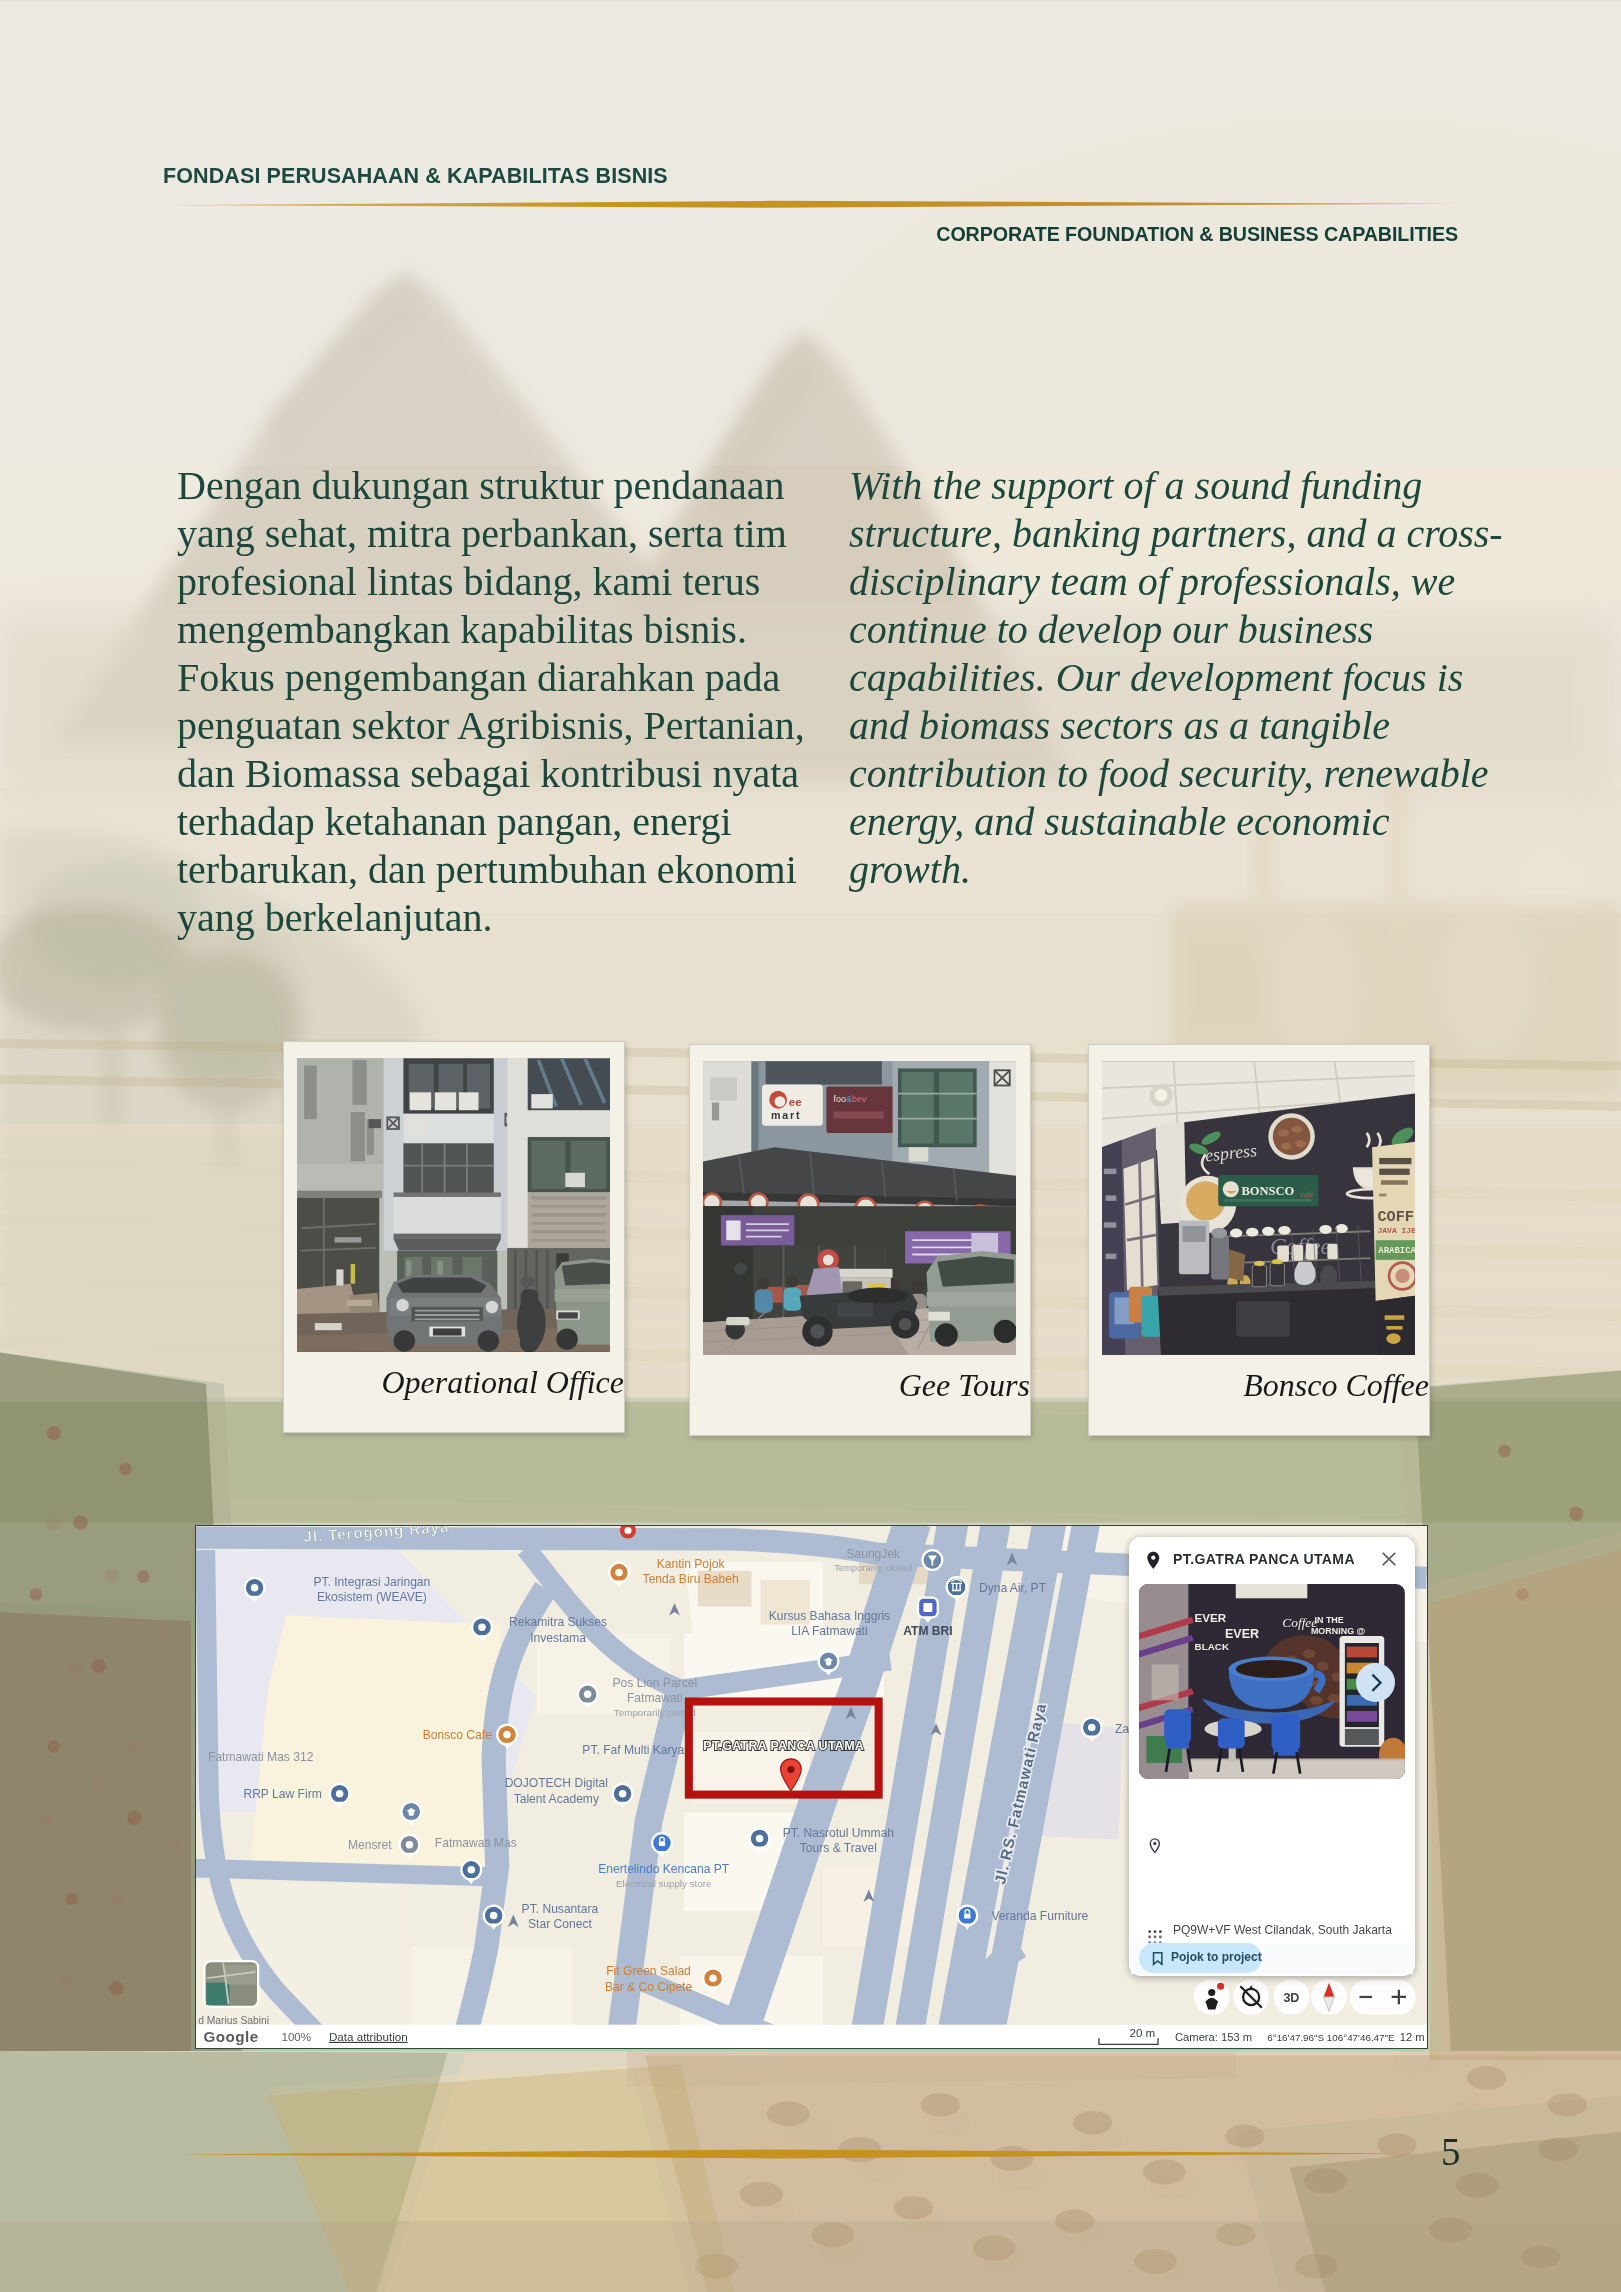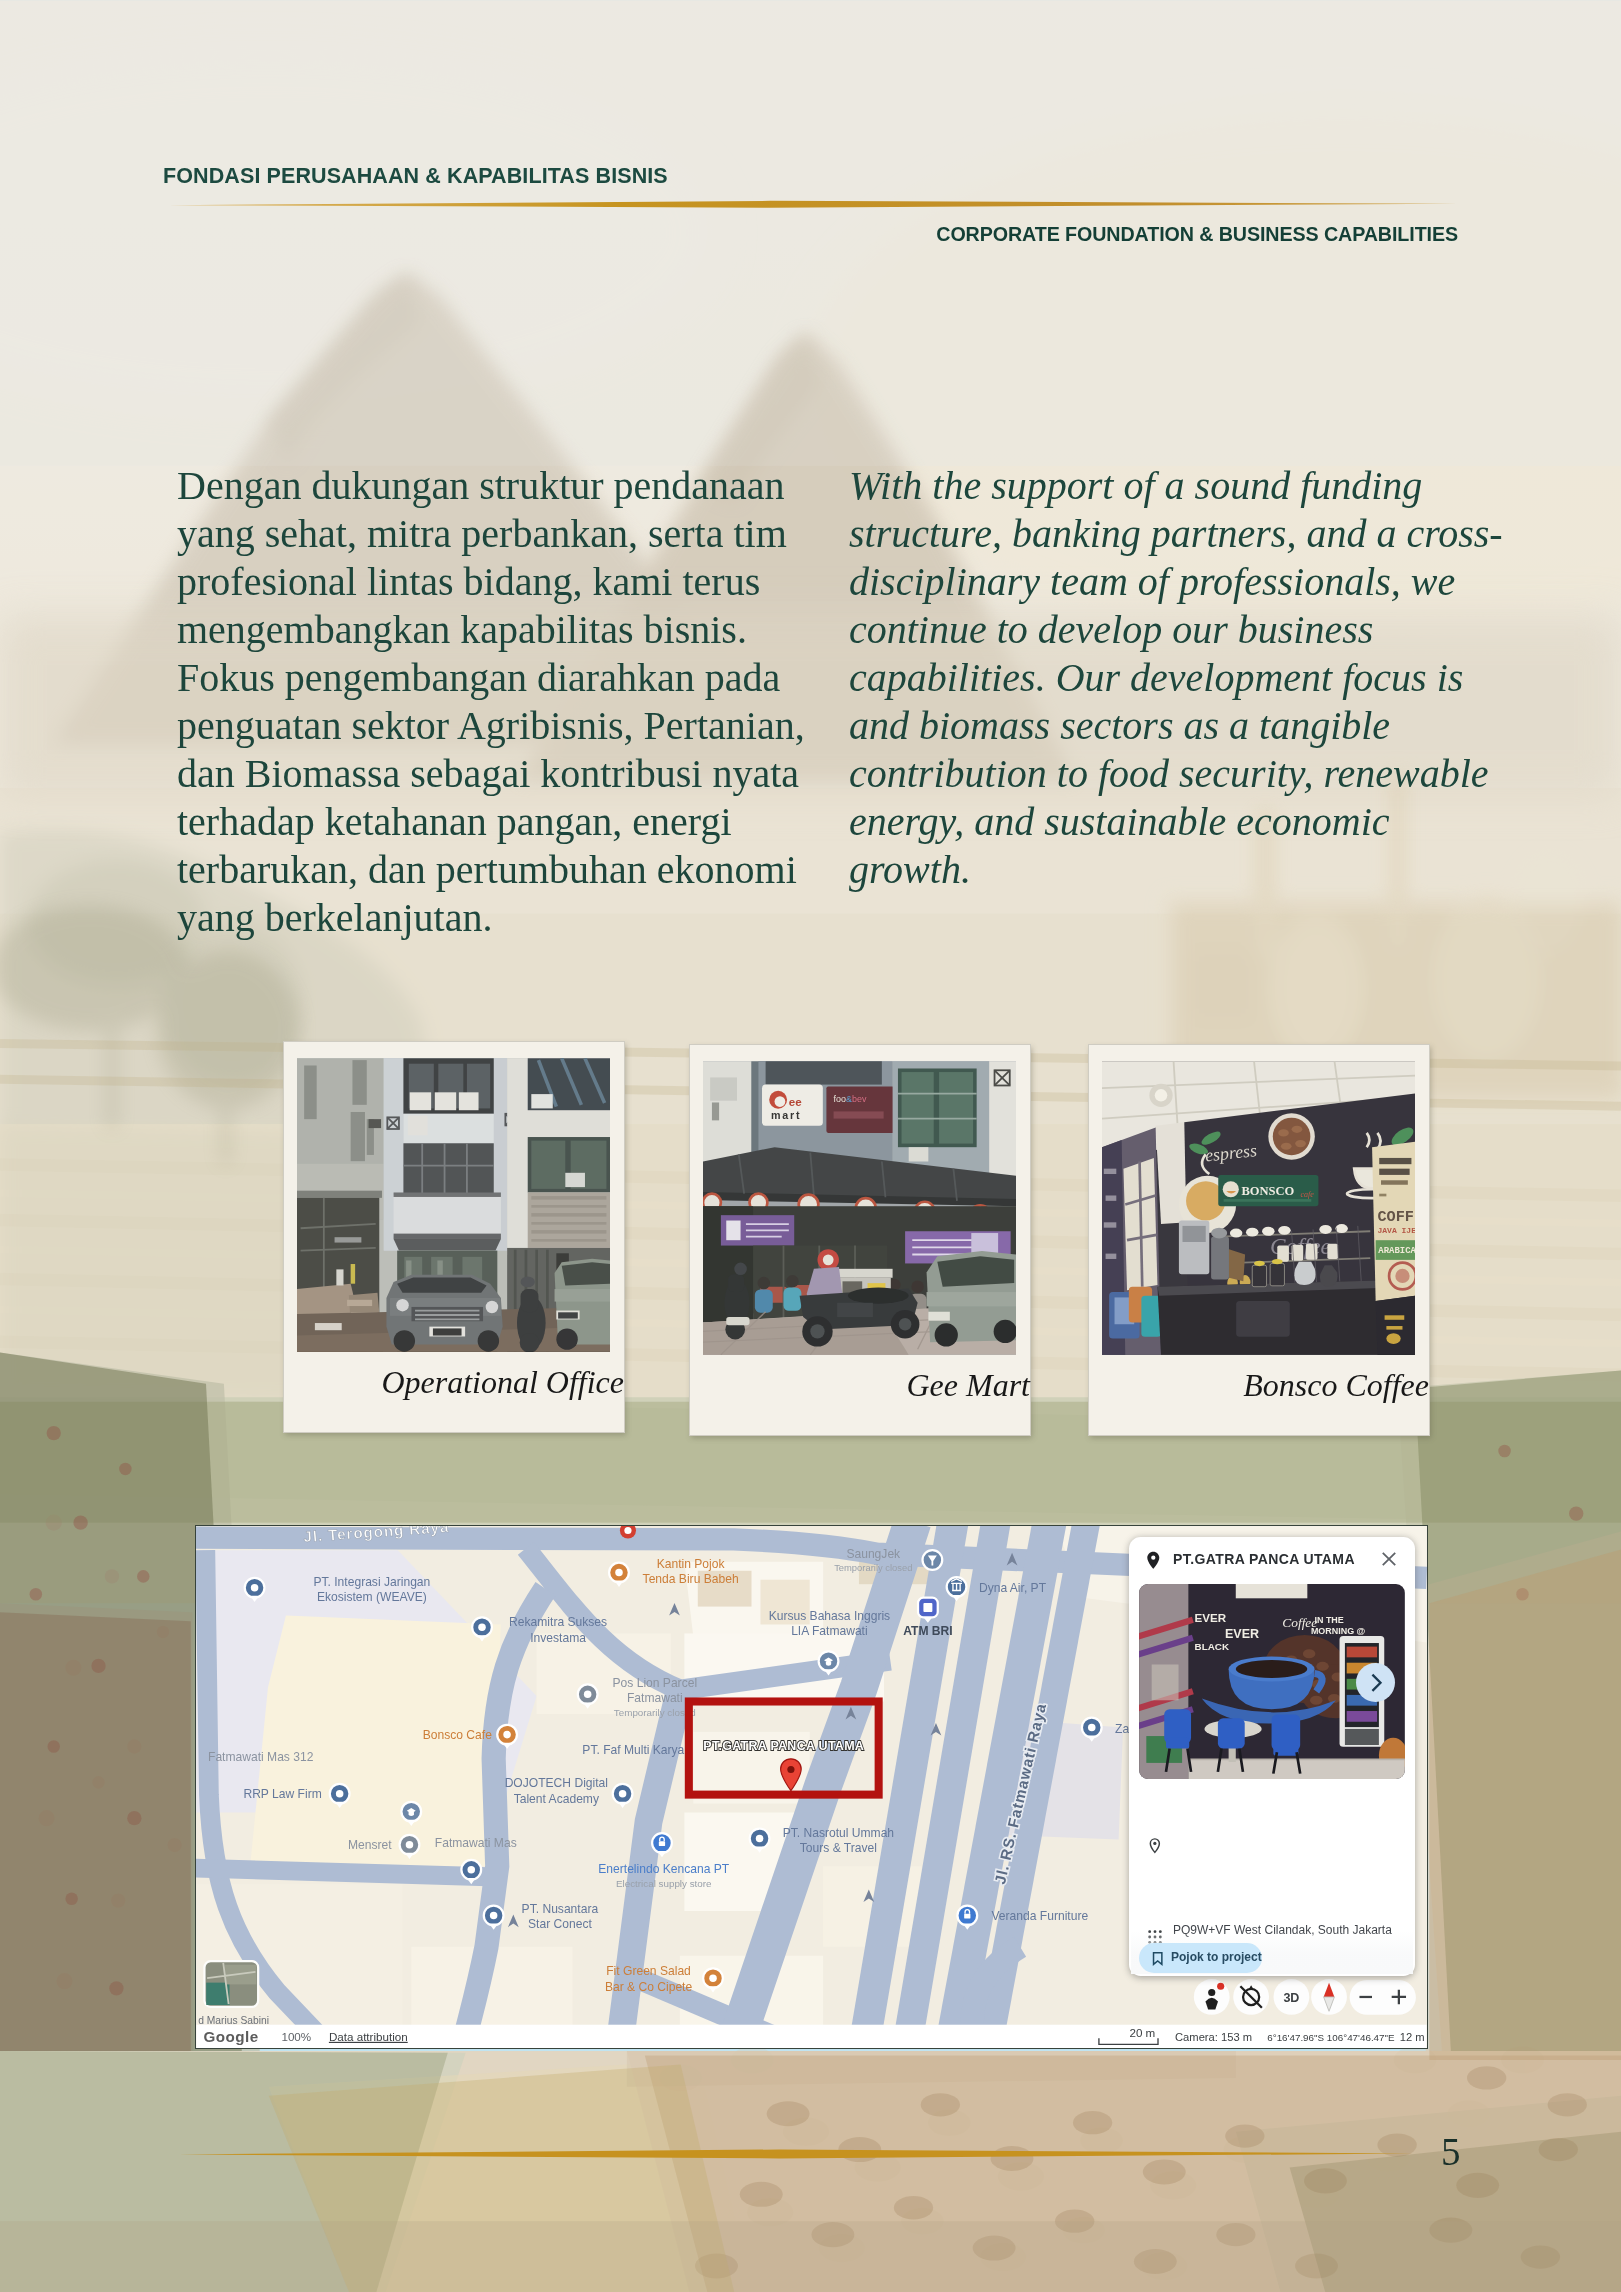--- a/index.html
+++ b/index.html
@@ -1,15 +1,15 @@
 <!DOCTYPE html>
 <html style="font-size:14.3px"><head><meta charset="utf-8">
 <style>
 html,body{margin:0;padding:0;}
-#page{position:relative;width:1621px;height:2293px;overflow:hidden;background:#7dd3fc;font-family:"Liberation Sans",sans-serif;}
+#page{position:relative;width:1621px;height:2293px;overflow:hidden;background:#22c55e;font-family:"Liberation Sans",sans-serif;}
 .abs{position:absolute;}
 .hdr1{font-weight:bold;color:#1c4a40;letter-spacing:0.1px;font-size:21.5px;}
 .hdr2{font-weight:bold;color:#143f36;letter-spacing:-0.1px;font-size:19.7px;}
 .para{font-family:"Liberation Serif",serif;font-size:40px;line-height:48px;color:#1d463c;white-space:nowrap;}
 .card{position:absolute;width:340px;height:390px;background:#f4f1e9;border:0.9px solid #cfccc2;box-shadow:1.8px 2.7px 5.4px rgba(90,85,70,.35);margin-left:44px;}
 .cap{position:absolute;width:100%;text-align:right;font-family:"Liberation Serif",serif;font-style:italic;font-size:32px;color:#181818;}
 </style></head>
 <body>
 <div id="page">
 
@@ -518,21 +518,21 @@
 
 <path d="M250,236 L262,218 L312,212 L350,216 L350,312 L254,314 Z" fill="#8a948c"></path>
 <path d="M262,224 L310,218 L348,222 L348,248 L268,252 Z" fill="#2e3833"></path>
 <rect x="250" y="258" width="100" height="16" fill="#97a098"></rect>
 <circle cx="272" cy="306" r="13" fill="#141618"></circle>
 <circle cx="338" cy="302" r="13" fill="#141618"></circle>
 <rect x="252" y="280" width="24" height="10" fill="#e2e2da"></rect>
 <rect width="350" height="328" fill="#d8d2c2" opacity="0.12"></rect>
 </svg>
 
-<div class="cap" style="top:322px;">Gee Mart</div>
+<div class="cap" style="top:322px;">Gee Tours</div>
 </div>
 
 <div class="card" style="left:1044px;top:1044px;">
 
 <svg class="abs" style="left:13.4px;top:16px" width="313" height="294" viewBox="0 0 350 328">
 <rect width="350" height="328" fill="#28262f"></rect>
 
 <path d="M0,0 L350,0 L350,62 L80,100 L0,96 Z" fill="#ebe9e1"></path>
 <g stroke="#cfccc0" stroke-width="2">
           <path d="M0,30 L350,16"></path>

